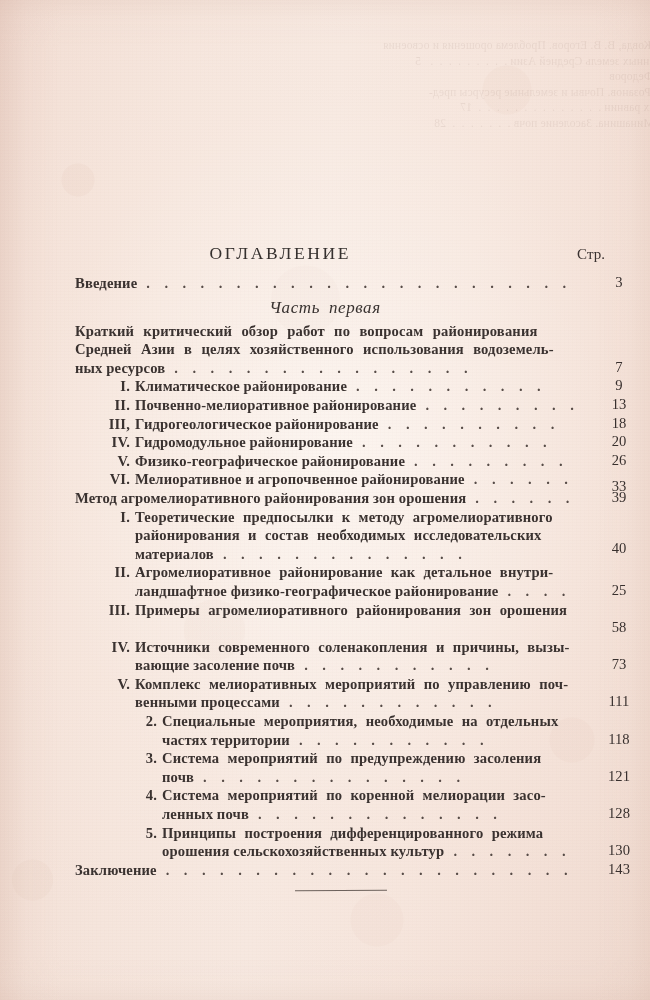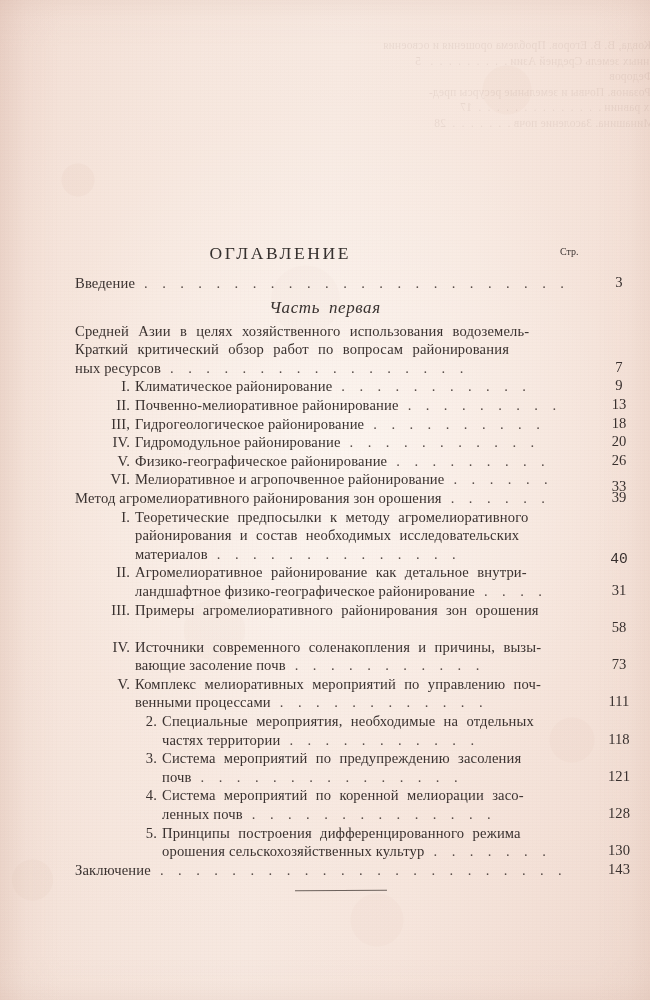--- a/index.html
+++ b/index.html
@@ -105,22 +105,22 @@
     text-align: center;
     font-size: 17.5px;
     letter-spacing: 2.6px;
     color: #35302e;
     text-indent: 2.6px;
   }
   .col-head {
     position: absolute;
     left: 560px; top: 3px;
     width: 62px;
-    text-align: left;
-    font-size: 10px;
+    text-align: center;
+    font-size: 15px;
     color: #3a3230;
   }
 
   
   .toc {
     position: absolute;
     left: 0; top: 274px;
     width: 650px;
   }
   .row {
@@ -135,20 +135,21 @@
     color: #383230;
     margin: 5px 0 4px 0;
     word-spacing: 4px;
   }
   .entry {
     position: relative;
     padding-right: 52px;
     font-size: 14.6px;
     line-height: 18.6px;
     color: #3a3230;
+    font-weight: bold;
   }
   .entry .lines { display: block; }
   .ln {
     display: block;
     white-space: nowrap;
     letter-spacing: .15px;
   }
   .pg {
     position: absolute;
     right: 0;
@@ -218,22 +219,22 @@
             <span class="lines">
               <span class="ln"><span>Введение</span><span class="lead"> . . . . . . . . . . . . . . . . . . . . . . . . </span></span>
             </span>
           </div>
           <span class="pg" style="top: 0px;">3</span>
         </div>
         <div class="part">Часть первая</div>
         <div class="row">
           <div class="entry lvl0">
             <span class="lines">
+              <span class="ln"><span style="word-spacing: 5.5px;">Краткий критический обзор работ по вопросам районирования</span></span>
               <span class="ln"><span style="word-spacing: 5.5px;">Средней Азии в целях хозяйственного использования водоземель-</span></span>
-              <span class="ln"><span style="word-spacing: 5.5px;">Краткий критический обзор работ по вопросам районирования</span></span>
               <span class="ln"><span>ных ресурсов</span><span class="lead"> . . . . . . . . . . . . . . . . . </span></span>
             </span>
           </div>
           <span class="pg" style="top: 37.2px;">7</span>
         </div>
         <div class="row">
           <div class="entry lvl1">
             <span class="lines">
               <span class="ln"><span class="num">I.</span><span>Климатическое районирование</span><span class="lead"> . . . . . . . . . . . </span></span>
             </span>
@@ -289,30 +290,30 @@
           <span class="pg" style="top: 0px;">39</span>
         </div>
         <div class="row">
           <div class="entry lvl1">
             <span class="lines">
               <span class="ln"><span class="num">I.</span><span style="word-spacing: 4.5px;">Теоретические предпосылки к методу агромелиоративного</span></span>
               <span class="ln"><span class="num">&nbsp;</span><span style="word-spacing: 4.5px;">районирования и состав необходимых исследовательских</span></span>
               <span class="ln"><span class="num">&nbsp;</span><span>материалов</span><span class="lead"> . . . . . . . . . . . . . . </span></span>
             </span>
           </div>
-          <span class="pg" style="top: 43px; font-family: Liberation Mono, monospace;">40</span>
+          <span class="pg" style="top: 32px;">40</span>
         </div>
         <div class="row">
           <div class="entry lvl1">
             <span class="lines">
               <span class="ln"><span class="num">II.</span><span style="word-spacing: 4.5px;">Агромелиоративное районирование как детальное внутри-</span></span>
               <span class="ln"><span class="num">&nbsp;</span><span>ландшафтное физико-географическое районирование</span><span class="lead"> . . . . </span></span>
             </span>
           </div>
-          <span class="pg" style="top: 18.6px;">31</span>
+          <span class="pg" style="top: 18.6px;">25</span>
         </div>
         <div class="row">
           <div class="entry lvl1">
             <span class="lines">
               <span class="ln"><span class="num">III.</span><span style="word-spacing: 4.5px;">Примеры агромелиоративного районирования зон орошения</span></span>
               <span class="ln"><span class="num">&nbsp;</span></span>
             </span>
           </div>
           <span class="pg" style="top: 18.6px;">58</span>
         </div>

